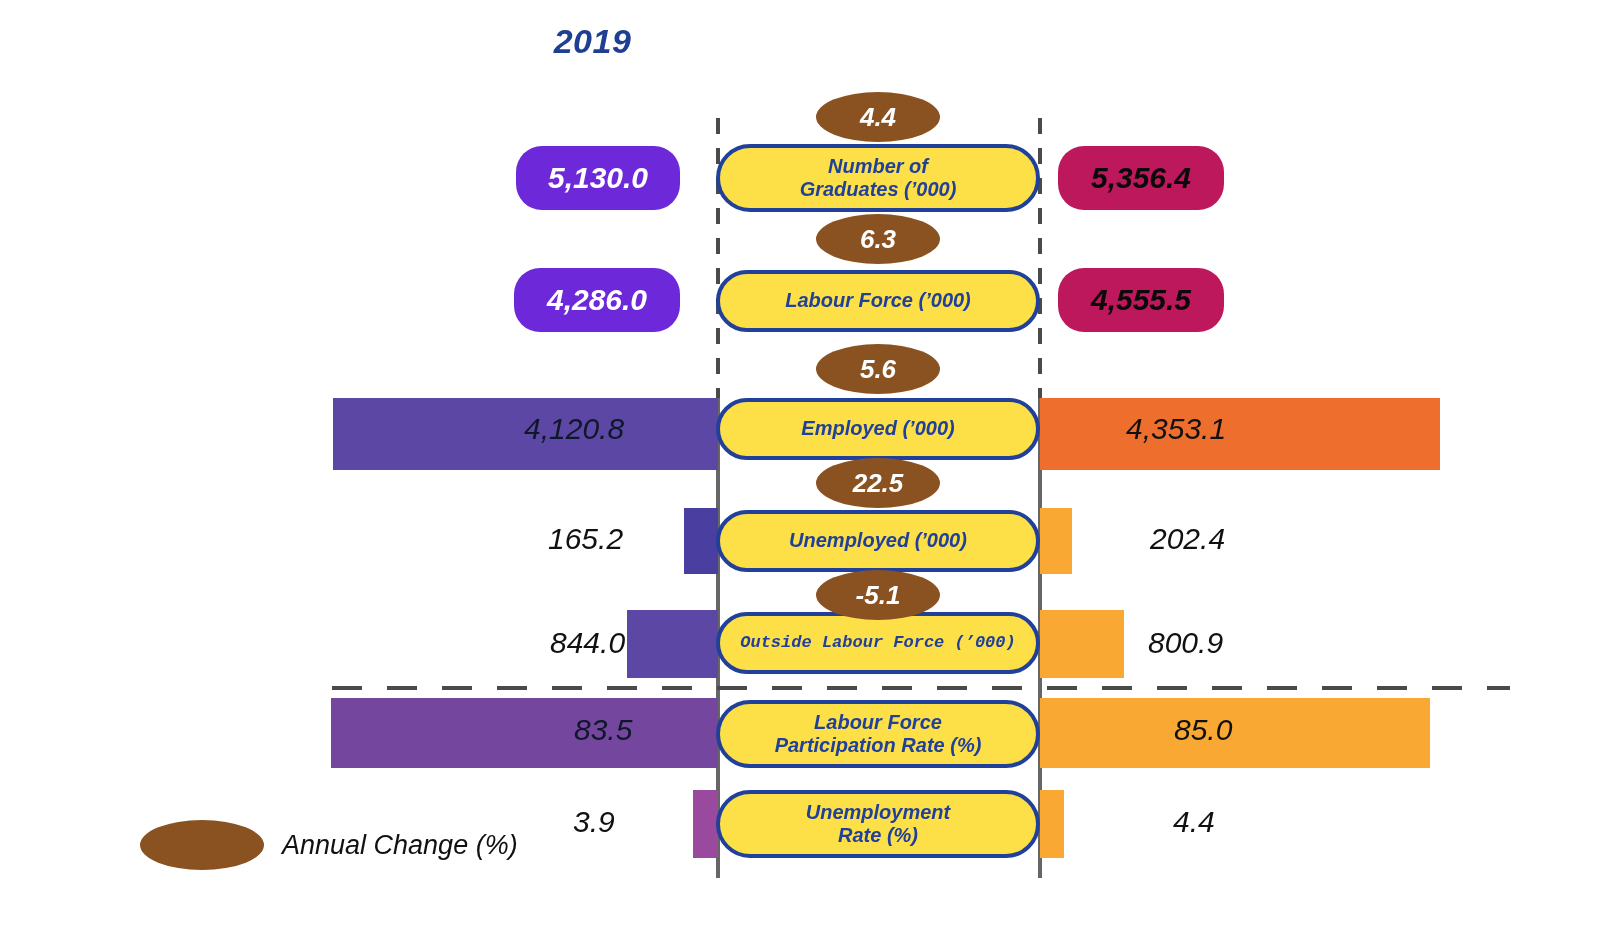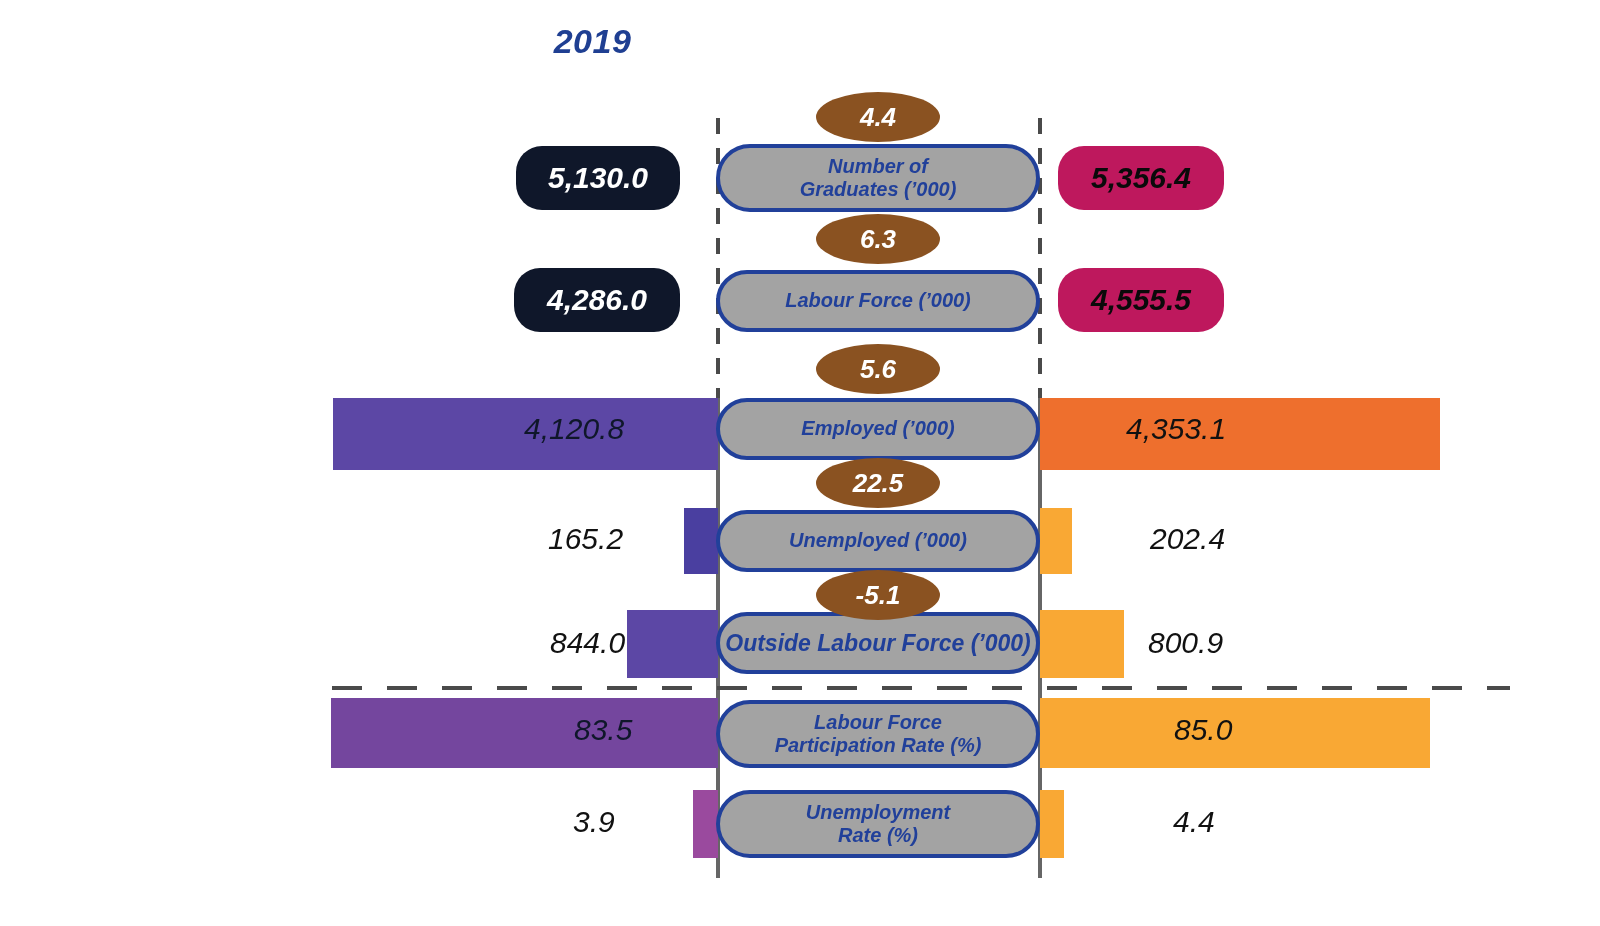--- a/index.html
+++ b/index.html
@@ -73,21 +73,21 @@
     left: 0;
     width: 1600px;
   }
 
   
   .center-pill {
     position: absolute;
     left: 716px;
     width: 324px;
     box-sizing: border-box;
-    background: #a3a3a3;
+    background: #fde047;
     border: 4px solid #21409A;
     border-radius: 40px;
     color: #21409A;
     font-style: italic;
     font-weight: bold;
     font-size: 20px;
     line-height: 1.16;
     display: flex;
     align-items: center;
     justify-content: center;
@@ -119,21 +119,21 @@
     position: absolute;
     border-radius: 26px;
     display: flex;
     align-items: center;
     justify-content: center;
     font-style: italic;
     font-weight: bold;
     font-size: 30px;
     z-index: 4;
   }
-  .chip-left  { background: #0f172a; color: #ffffff; }
+  .chip-left  { background: #6d28d9; color: #ffffff; }
   .chip-right { background: #be185d; color: #0a0a0a; }
 
   
   .bar {
     position: absolute;
     z-index: 2;
   }
   .bar-label {
     position: absolute;
     font-style: italic;
@@ -233,21 +233,21 @@
 
   <div class="row">
     <div class="change-ellipse" style="top:570px;">-5.1</div>
 
     <div class="bar" style="left:627px; top:610px; width:91px; height:68px; background:#5C47A5;"></div>
     <div class="bar-label label-off-bar" style="left:550px; top:626px;">844.0</div>
 
     <div class="bar" style="left:1040px; top:610px; width:84px; height:68px; background:#F9A834;"></div>
     <div class="bar-label label-off-bar" style="left:1148px; top:626px;">800.9</div>
 
-    <div class="center-pill" style="top:612px; height:62px; font-size:23px;">Outside Labour Force (’000)</div>
+    <div class="center-pill" style="top:612px; height:62px; font-size:17px;font-family:Liberation Mono, monospace;">Outside Labour Force (’000)</div>
   </div>
 
   <div class="row">
     <div class="bar" style="left:331px; top:698px; width:387px; height:70px; background:#74469E;"></div>
     <div class="bar-label label-on-bar-left" style="left:574px; top:713px;">83.5</div>
 
     <div class="bar" style="left:1040px; top:698px; width:390px; height:70px; background:#F9A834;"></div>
     <div class="bar-label label-off-bar" style="left:1174px; top:713px;">85.0</div>
 
     <div class="center-pill" style="top:700px; height:68px; flex-direction:column;">
@@ -262,14 +262,18 @@
 
     <div class="bar" style="left:1040px; top:790px; width:24px; height:68px; background:#F9A834;"></div>
     <div class="bar-label label-off-bar" style="left:1173px; top:805px;">4.4</div>
 
     <div class="center-pill" style="top:790px; height:68px; flex-direction:column;">
       <span>Unemployment</span>
       <span>Rate (%)</span>
     </div>
   </div>
 
+  <div id="legend">
+    <div id="legend-swatch"></div>
+    <div id="legend-text">Annual Change (%)</div>
+  </div>
 
 </div>
 
 </body></html>

